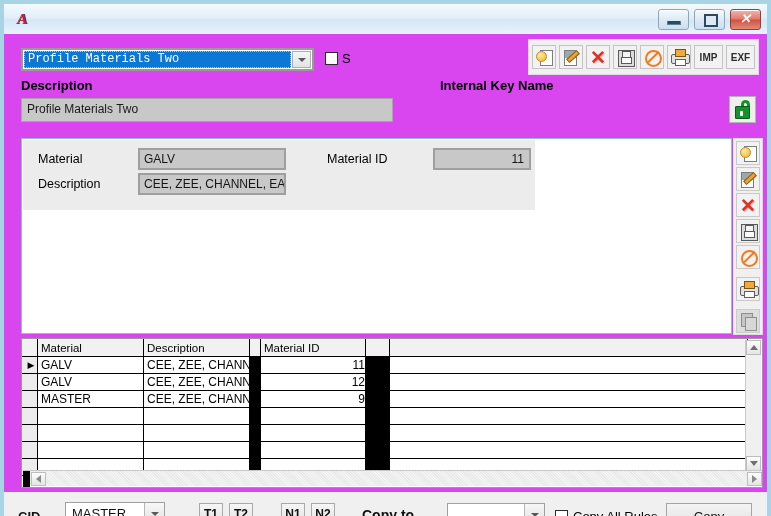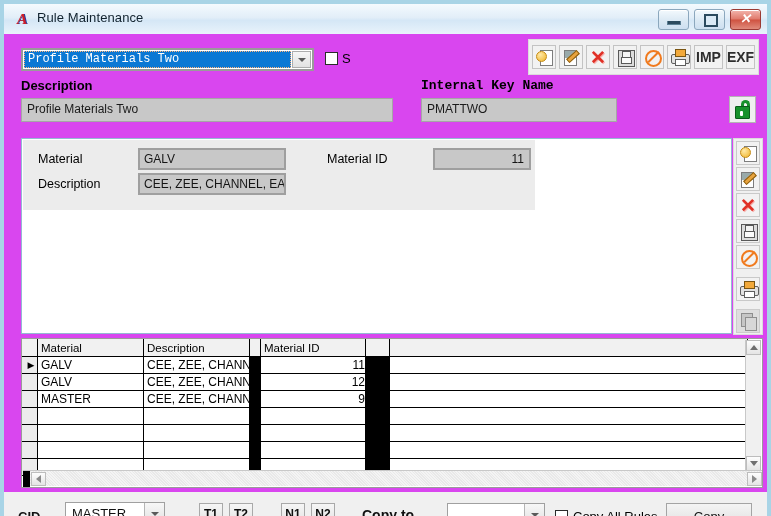--- a/index.html
+++ b/index.html
@@ -74,21 +74,21 @@
   
   .ttool{
     position:absolute;right:8px;top:5px;height:30px;display:flex;align-items:center;gap:3px;
     background:#f0f0f0;padding:2px 3px;border:1px solid #dcdcdc;
   }
   .tbtn{
     width:24px;height:24px;border:1px solid #c3c3c3;background:#f2f2f2;
     position:relative;box-sizing:border-box;
     display:flex;align-items:center;justify-content:center;
   }
-  .tbtn.txt{width:29px;font-size:14px;font-weight:bold;color:#2e2e2e;}
+  .tbtn.txt{width:29px;font-size:10px;font-weight:bold;color:#2e2e2e;}
 
   
   .ic{position:relative;width:17px;height:17px;display:block;}
   .ic-page:after{content:"";position:absolute;left:4px;top:1px;width:11px;height:14px;background:#fff;border:1px solid #7d7d7d;}
   .ic-page:before{content:"";position:absolute;left:0;top:2px;width:9px;height:9px;border-radius:50%;
     background:radial-gradient(circle at 35% 30%,#ffe9a8,#f0b429);border:1px solid #c58b15;z-index:2;}
   .ic-edit:after{content:"";position:absolute;left:1px;top:1px;width:11px;height:14px;background:#fff;border:1px solid #7d7d7d;
     box-shadow:inset 0 3px 0 -2px #9aa,inset 0 6px 0 -2px #9aa,inset 0 9px 0 -2px #9aa;}
   .ic-edit:before{content:"";position:absolute;right:0px;top:5px;width:12px;height:3px;background:#e8a33d;
     border:1px solid #8a5d10;transform:rotate(-42deg);z-index:2;}
@@ -205,21 +205,20 @@
     font-size:13px;color:#111;display:flex;align-items:center;justify-content:center;
   }
 </style>
 </head>
 <body>
 
 <div id="app">
 
   <div class="titlebar">
     <div class="tb-icon">A</div>
-    <div class="tb-title">Rule Maintenance</div>
     <div class="wbtns">
       <div class="wbtn min">
           <i></i>
         </div>
       <div class="wbtn max">
           <i></i>
         </div>
       <div class="wbtn close">
           <i class="close-g">✕</i>
         </div>
@@ -260,24 +259,23 @@
       <div class="tbtn">
           <span class="ic ic-print">
             <span></span>
           </span>
         </div>
       <div class="tbtn txt">IMP</div>
       <div class="tbtn txt">EXF</div>
     </div>
 
     <div class="lbl" style="left:17px;top:44px;">Description</div>
-    <div class="lbl" style="left:417px;top:44px;font-family:Liberation Mono, monospace;">Internal Key Name</div>
+    <div class="lbl" style="left:436px;top:44px;">Internal Key Name</div>
 
     <div class="robox" style="left:17px;top:64px;width:372px;height:24px;">Profile Materials Two</div>
-    <div class="robox" style="left:417px;top:64px;width:196px;height:24px;">PMATTWO</div>
 
     <div class="lockbtn">
       <span class="ic-lock">
           <span></span>
         </span>
     </div>
 
     <div class="detail">
       <div class="band"></div>
       <div class="dlbl" style="left:16px;top:13px;">Material</div>

